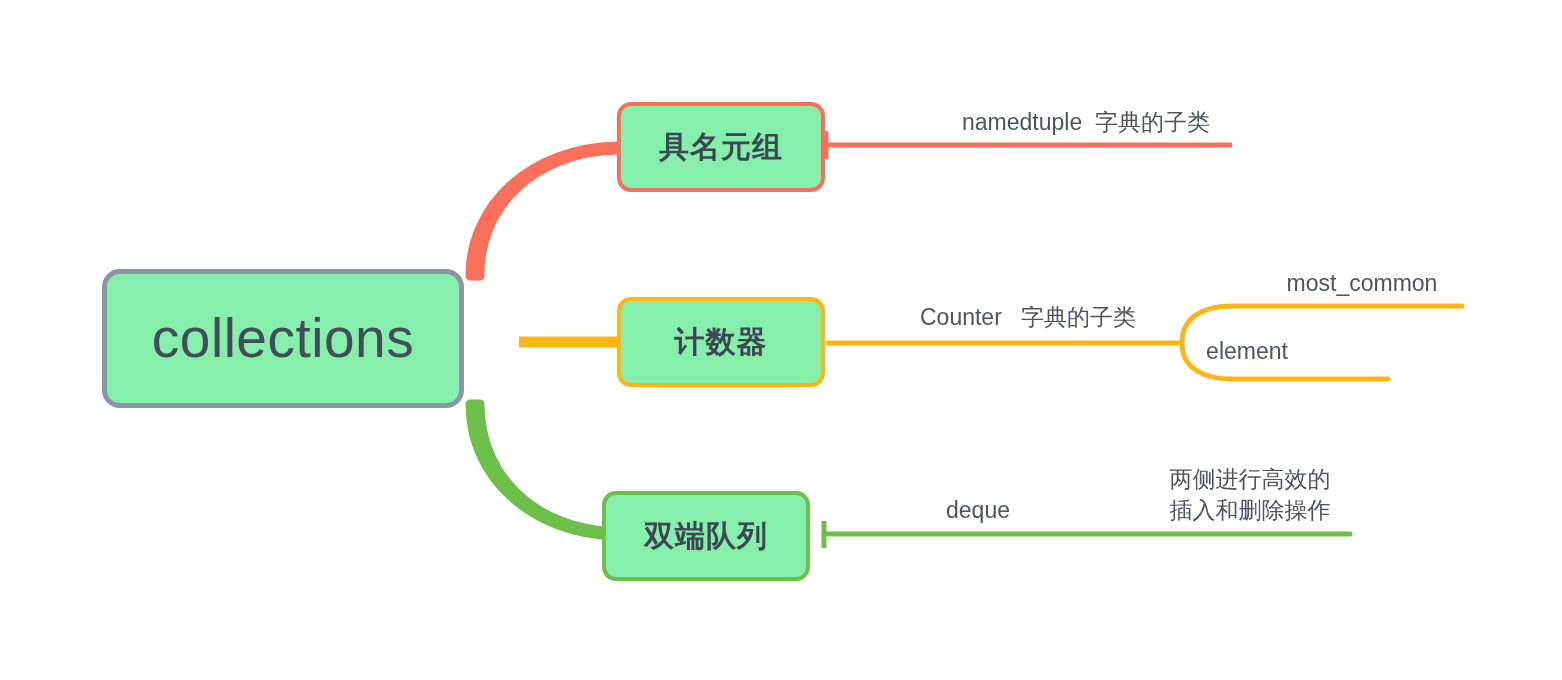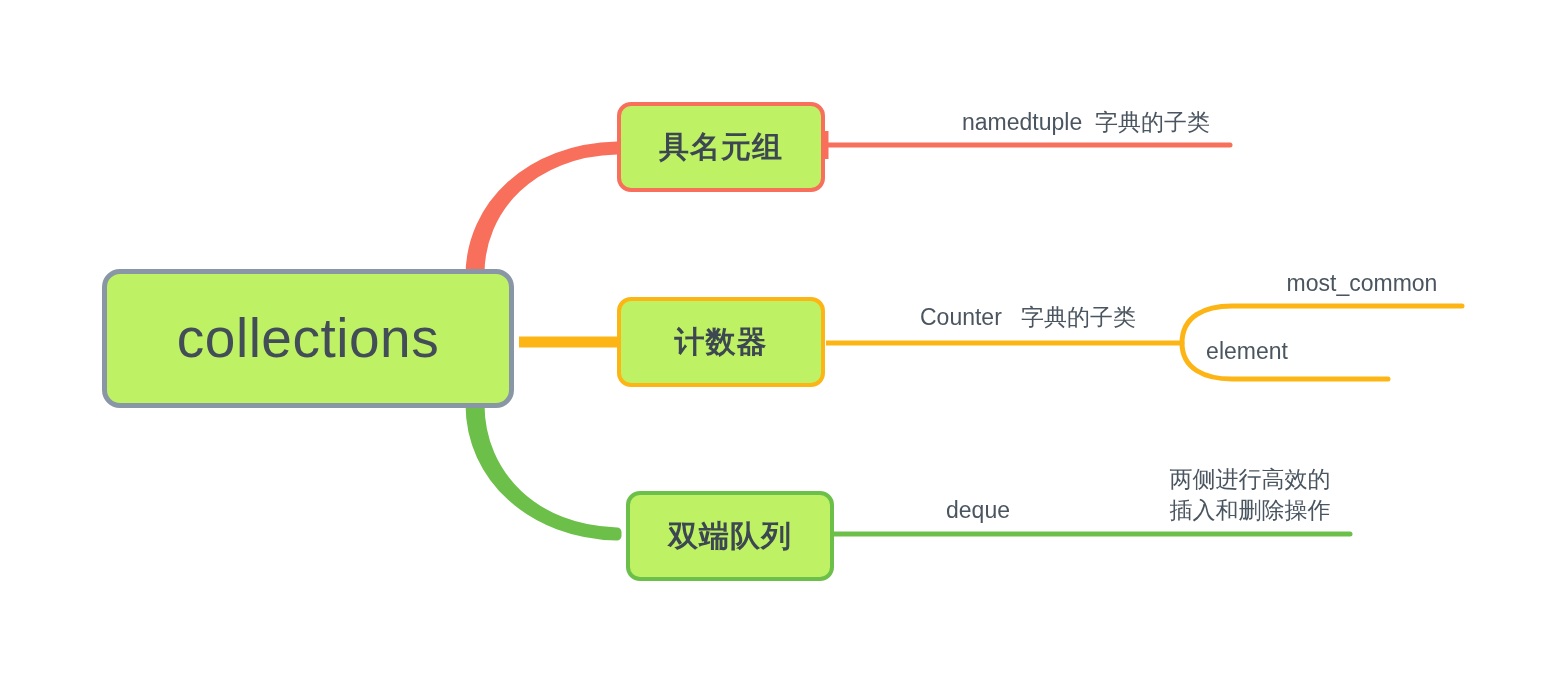--- a/index.html
+++ b/index.html
@@ -18,30 +18,30 @@
   #wires {
     position: absolute;
     left: 0;
     top: 0;
     width: 1562px;
     height: 680px;
   }
   .node {
     position: absolute;
     box-sizing: border-box;
-    background: #bef264;
+    background: #86efac;
     display: flex;
     align-items: center;
     justify-content: center;
     z-index: 3;
   }
   .node-root {
     left: 102px;
     top: 269px;
-    width: 412px;
+    width: 362px;
     height: 139px;
     border: 5px solid #8896a6;
     border-radius: 18px;
   }
   .node-root .node-text {
     font-size: 55px;
     font-weight: 400;
     color: #434d57;
     letter-spacing: 0.5px;
     line-height: 1;
@@ -65,21 +65,21 @@
     top: 102px;
     border-color: #f8705c;
   }
   .node-counter {
     left: 617px;
     top: 297px;
     border-color: #fdb515;
     justify-content: center;
   }
   .node-deque {
-    left: 626px;
+    left: 602px;
     top: 491px;
     border-color: #6cc04a;
   }
   .leaf-label {
     position: absolute;
     color: #4a5560;
     font-size: 23px;
     font-weight: 400;
     line-height: 31px;
     white-space: pre;

